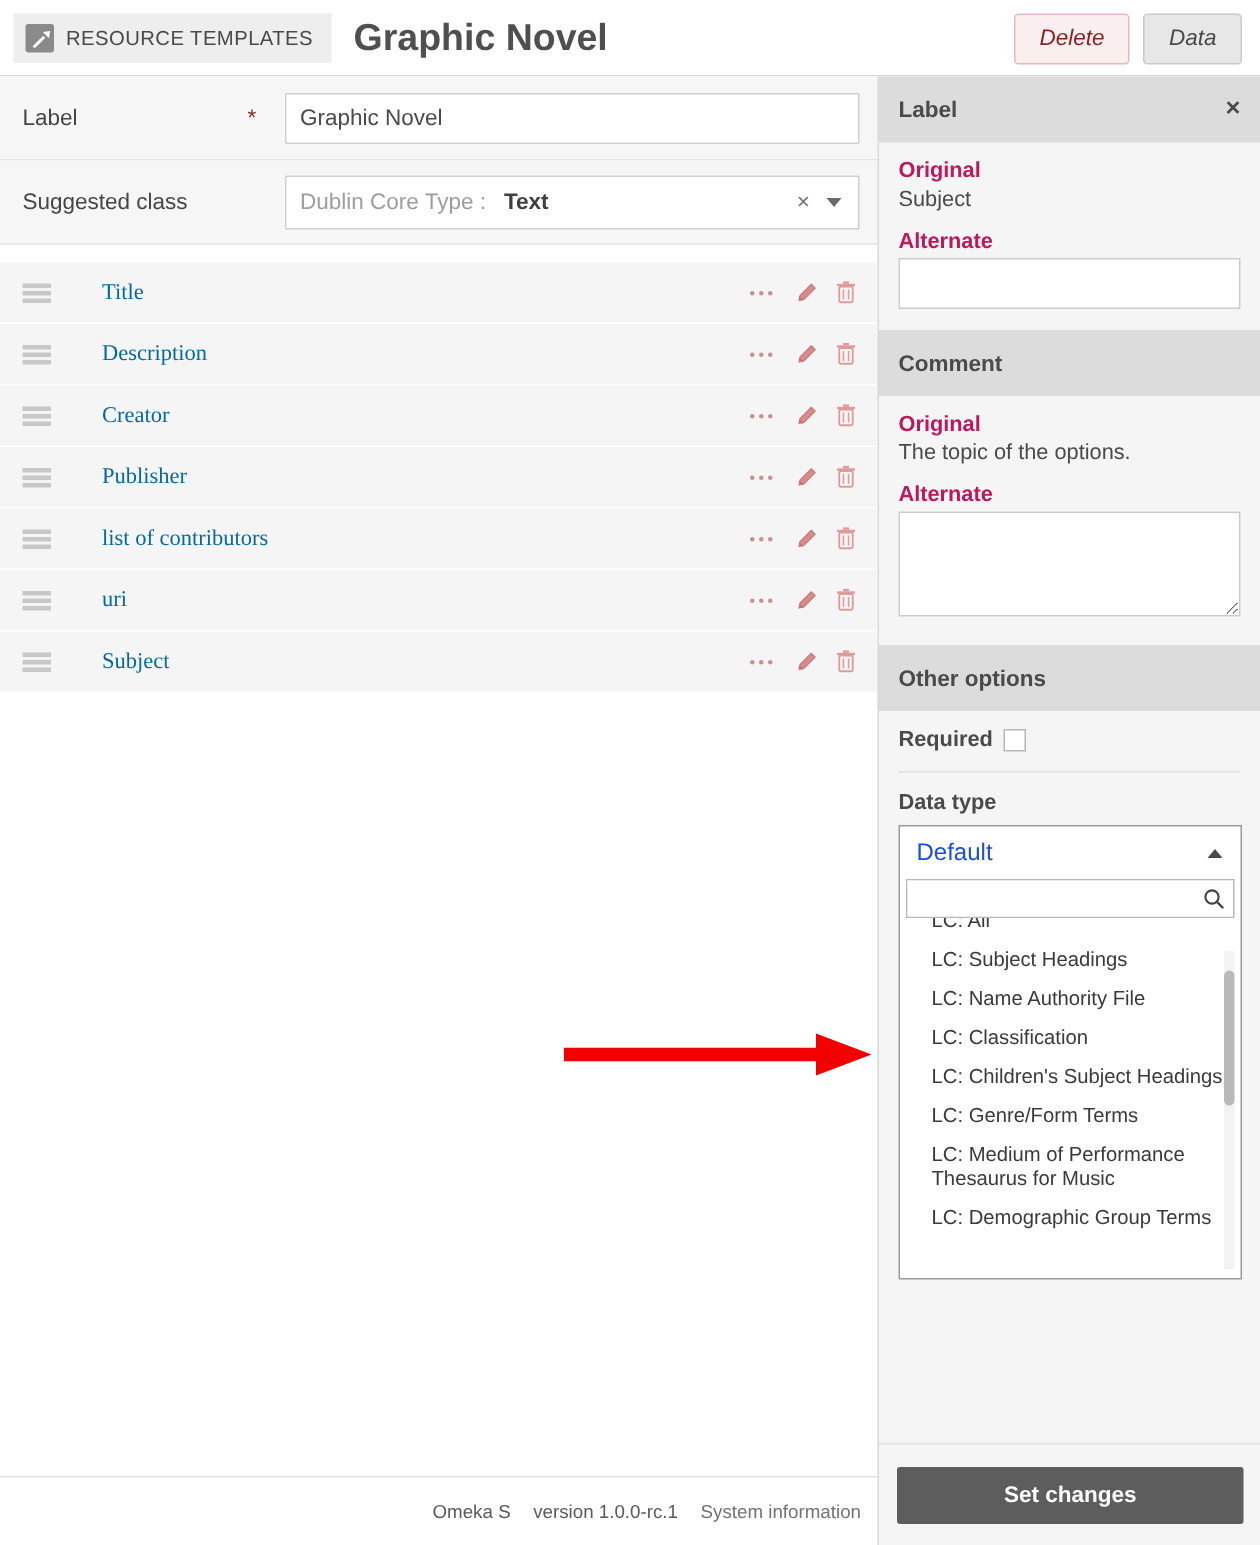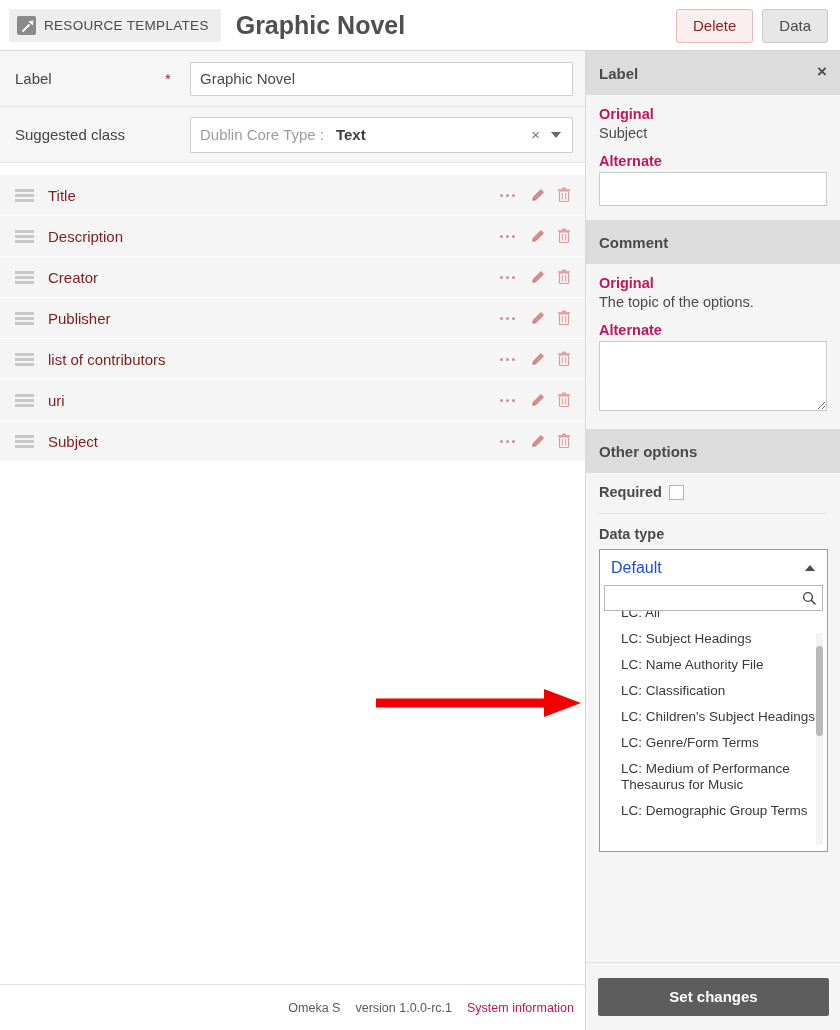--- a/index.html
+++ b/index.html
@@ -63,21 +63,21 @@
   }
   #page-title {
     font-size: 25px;
     font-weight: bold;
     color: #4f4f4f;
     margin-left: 15px;
     white-space: nowrap;
   }
   #header-actions {
     position: absolute; right: 12px; top: 9px;
-    display: flex; gap: 9px;
+    display: flex; gap: 9px; font-style: italic;
   }
   .btn {
     font-size: 15px;
     padding: 6px 16px;
     border-radius: 3px;
     cursor: pointer;
     line-height: 20px;
   }
   #delete-button {
     background: #fbeeee;
@@ -173,23 +173,24 @@
     width: 19px; height: 13px;
     flex: 0 0 auto;
     display: flex; flex-direction: column; justify-content: space-between;
     cursor: grab;
   }
   .drag-handle i {
     display: block; height: 3px; width: 19px; background: #c8c8c8;
   }
   .prop-name {
     font-size: 15px;
-    color: #7f1d1d;
-    margin-left: 14px;
+    color: #0369a1;
+    margin-left: 34px;
     flex: 1 1 auto;
+    font-family: Liberation Serif, serif;
   }
   .prop-actions {
     display: flex; align-items: center; gap: 12px;
     flex: 0 0 auto;
   }
   .ico { cursor: pointer; display: inline-block; }
   .ico-more {
     width: 20px; height: 14px;
     position: relative;
   }
@@ -210,21 +211,21 @@
     width: 585px; height: 46px;
     background: #ffffff;
     border-top: 1px solid #e0e0e0;
     display: flex; align-items: center; justify-content: flex-end;
     padding-right: 11px;
     gap: 15px;
     font-size: 12.5px;
   }
   #footer-app { color: #5a5a5a; }
   #footer-version { color: #5a5a5a; }
-  #footer-sysinfo { color: #be185d; cursor: pointer; text-align: center; }
+  #footer-sysinfo { color: #737373; cursor: pointer; text-align: center; }
 
   
   #sidebar {
     position: absolute; right: 0; top: 51px;
     width: 255px; height: 979px;
     background: #f5f5f5;
     border-left: 1px solid #d8d8d8;
   }
   .side-header {
     background: #dcdcdc;

